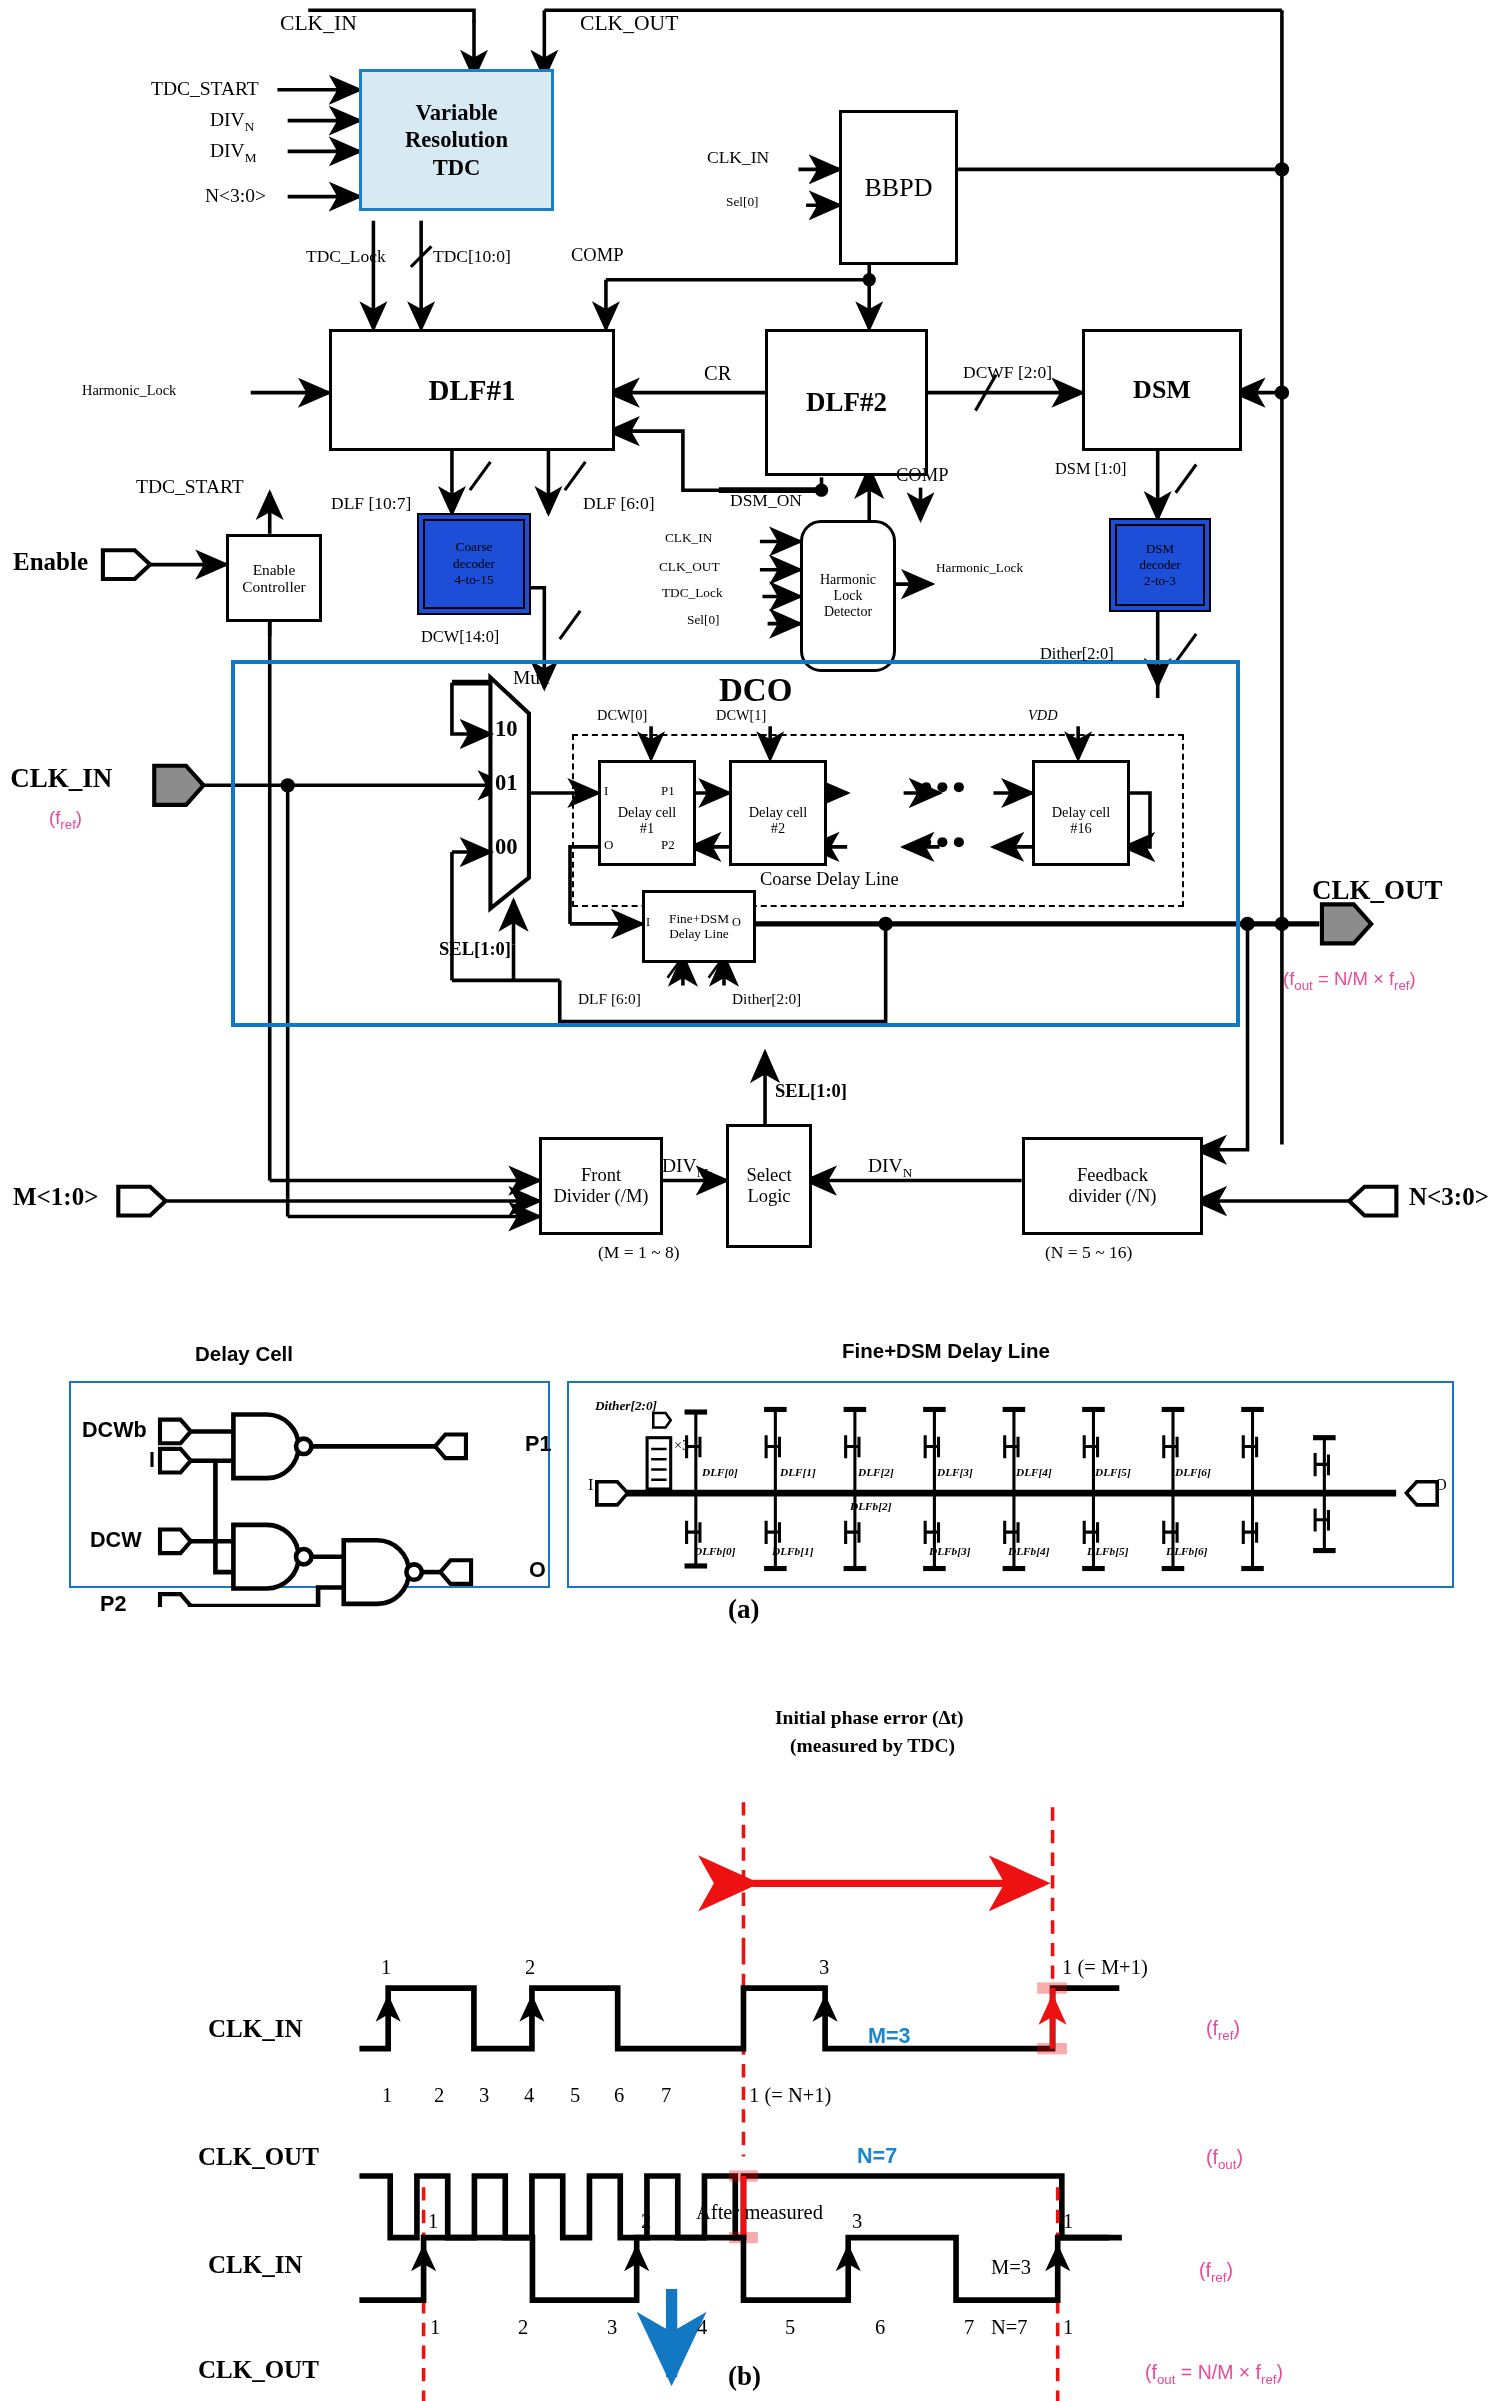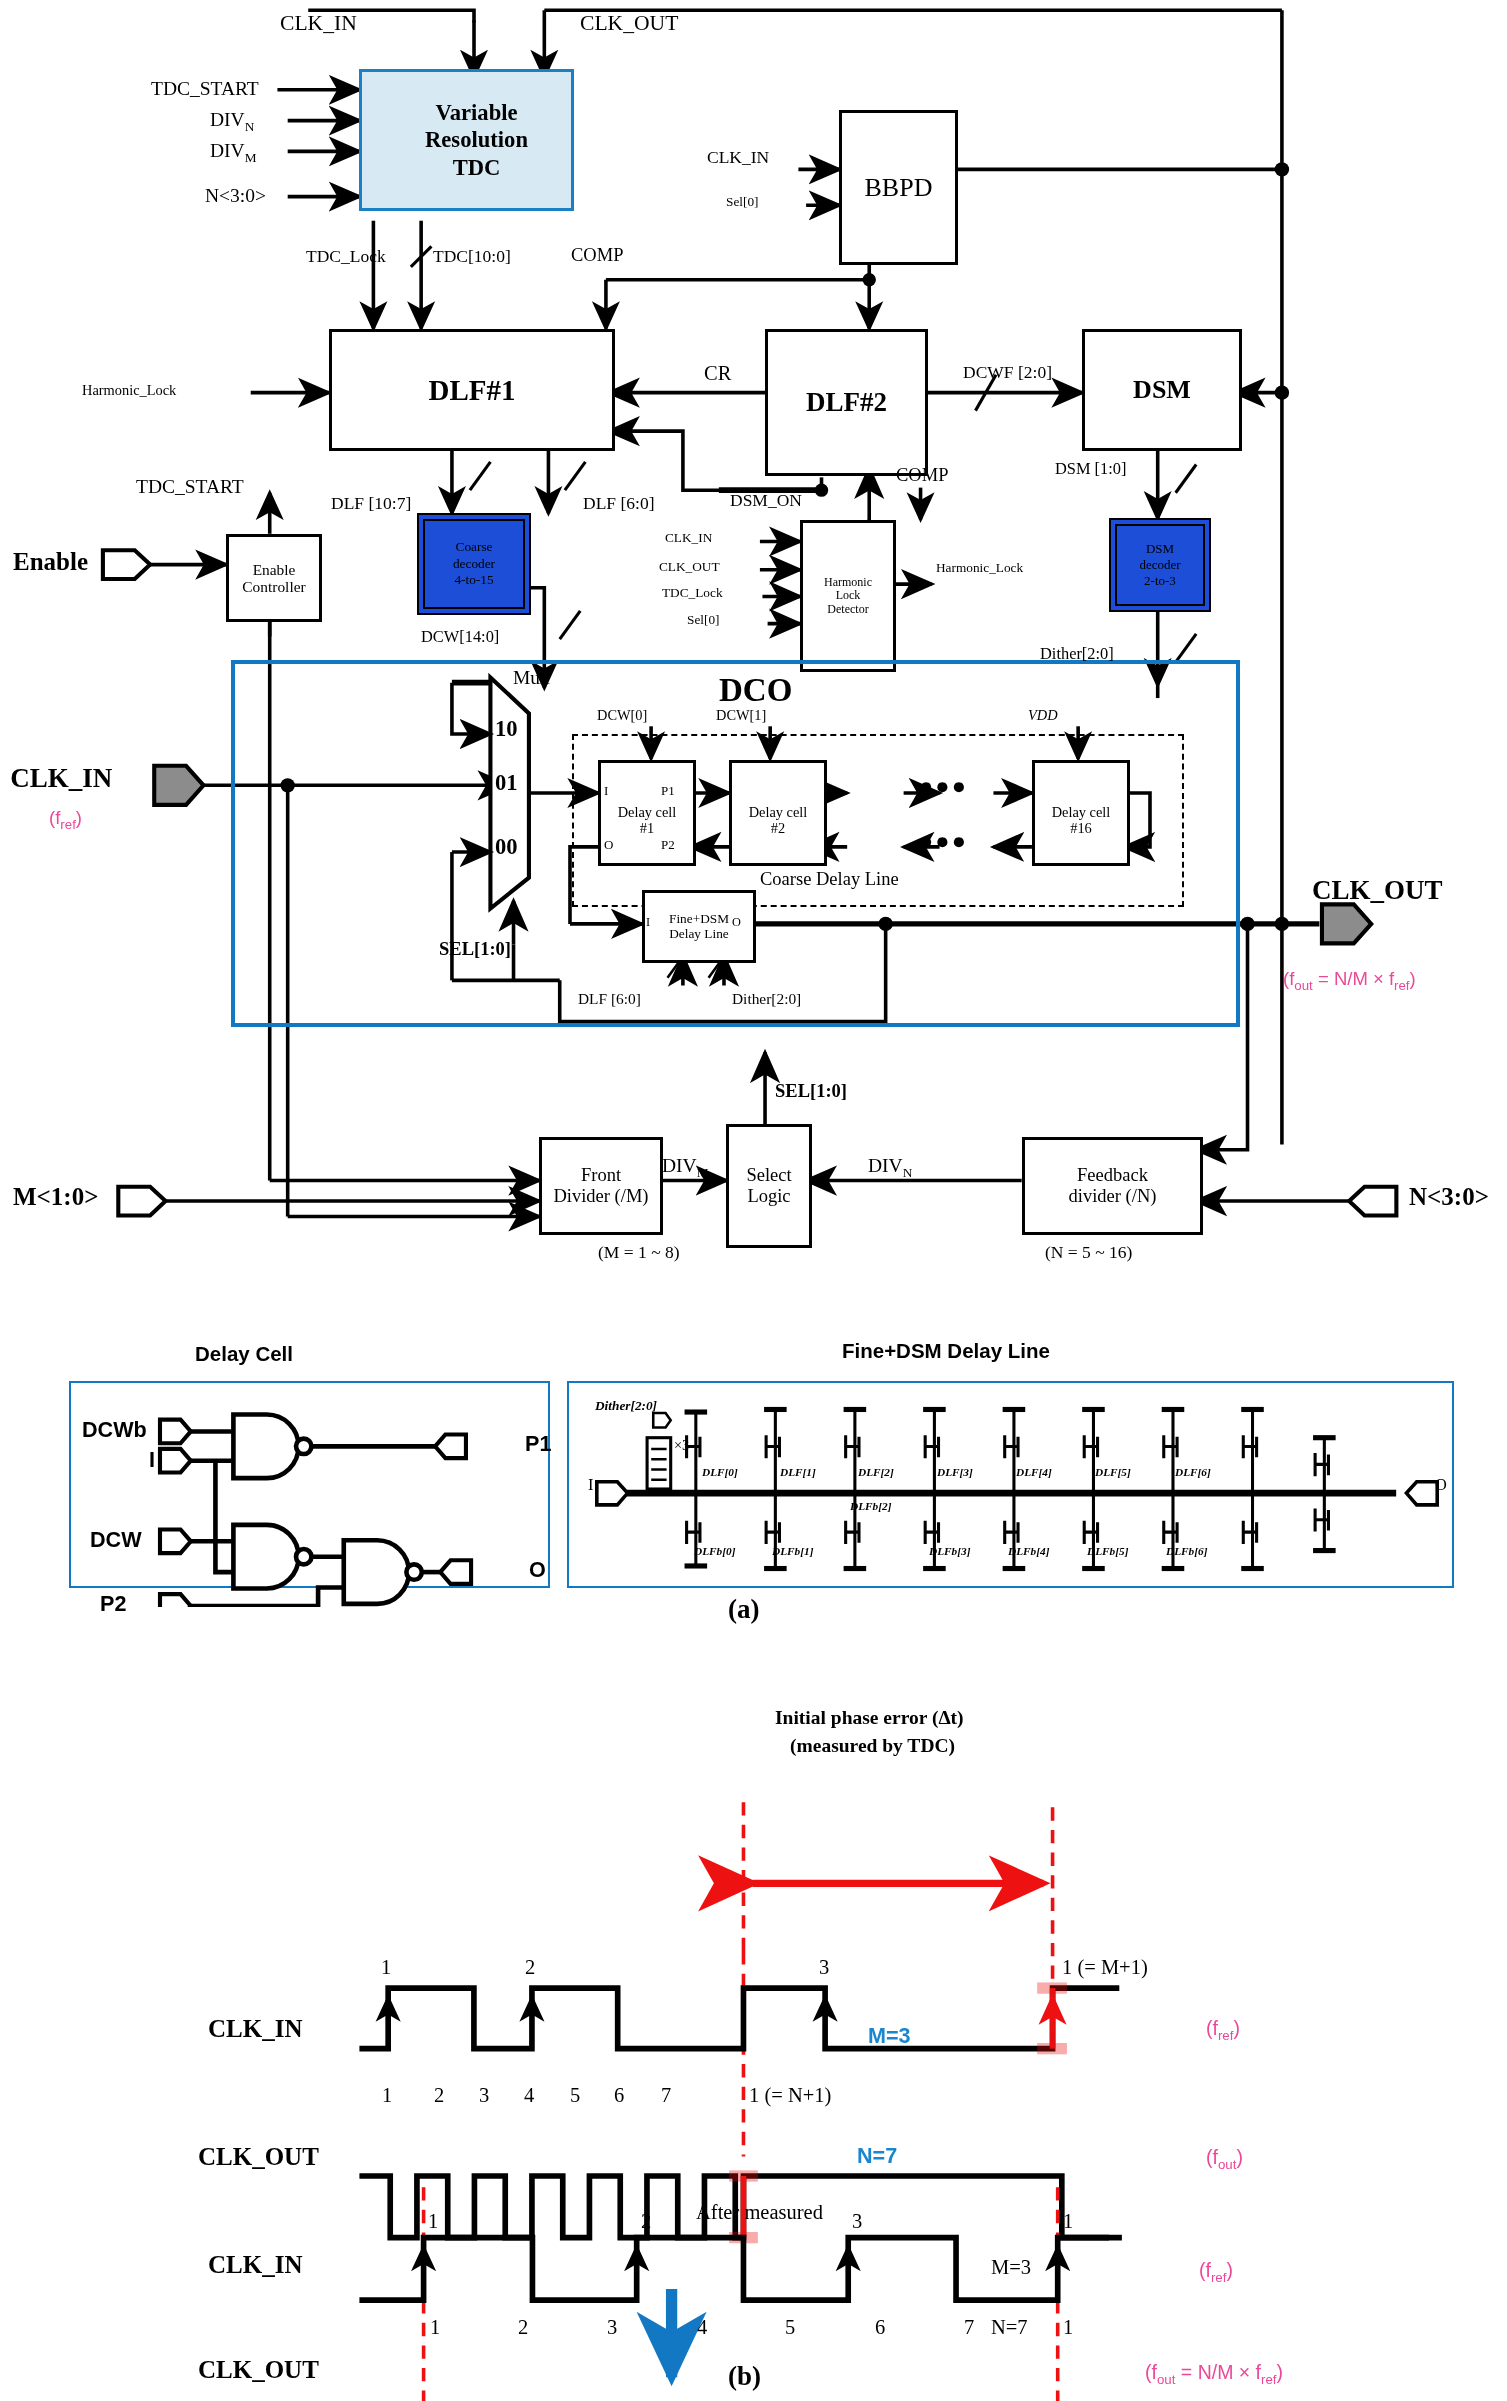--- a/index.html
+++ b/index.html
@@ -8,21 +8,21 @@
   svg{position:absolute;left:0;top:0;}
   .lbl{position:absolute;white-space:nowrap;font-family:"Liberation Serif",serif;color:#000;}
   .blue{color:#ec4899;font-family:"Liberation Sans",sans-serif;font-weight:normal;}
   .cyan{color:#1b86d0;font-family:"Liberation Sans",sans-serif;font-weight:bold;}
   .blk{position:absolute;border:3.1px solid #000;background:#fff;display:flex;align-items:center;
        justify-content:center;text-align:center;line-height:1.12;font-family:"Liberation Serif",serif;}
   .blkdbl{position:absolute;border:2.6px solid #000;background:#1d4ed8;}
   .blkdbl > .inner{position:absolute;inset:3.6px;border:2.6px solid #000;display:flex;align-items:center;
        justify-content:center;text-align:center;line-height:1.25;}
   .tdcbox{position:absolute;border:3.6px solid #1b7fc4;background:#d7eaf4;display:flex;align-items:center;
-       justify-content:center;text-align:center;line-height:1.2;font-weight:bold;padding-left:20px;}
+       justify-content:center;text-align:center;line-height:1.2;font-weight:bold;}
   .dcobox{position:absolute;border:4.1px solid #1278c4;background:transparent;}
   .dashbox{position:absolute;border:2.1px dashed #000;}
   .subpanel{position:absolute;border:2.1px solid #1278c4;background:#fff;}
   .ctr{display:flex;align-items:center;justify-content:center;text-align:center;}
 </style>
 </head>
 <body>
 
 <div id="root">
 
@@ -217,21 +217,21 @@
 <div class="blkdbl" style="left:417px;top:513px;width:110px;height:98px;">
   <div class="inner" style="font-size:13.3px;">
     <div>
       <div>Coarse</div>
       <div>decoder</div>
       <div>4-to-15</div>
     </div>
   </div>
 </div>
 
-<div class="blk" style="left:800px;top:520px;width:90px;height:146px;font-size:12px;">
+<div class="blk" style="left:800px;top:520px;width:90px;height:146px;font-size:14px;border-radius:21px;">
   <div>
     <div>Harmonic</div>
     <div>Lock</div>
     <div>Detector</div>
   </div>
 </div>
 
 <div class="blkdbl" style="left:1109px;top:518px;width:98px;height:90px;">
   <div class="inner" style="font-size:13px;">
     <div>

